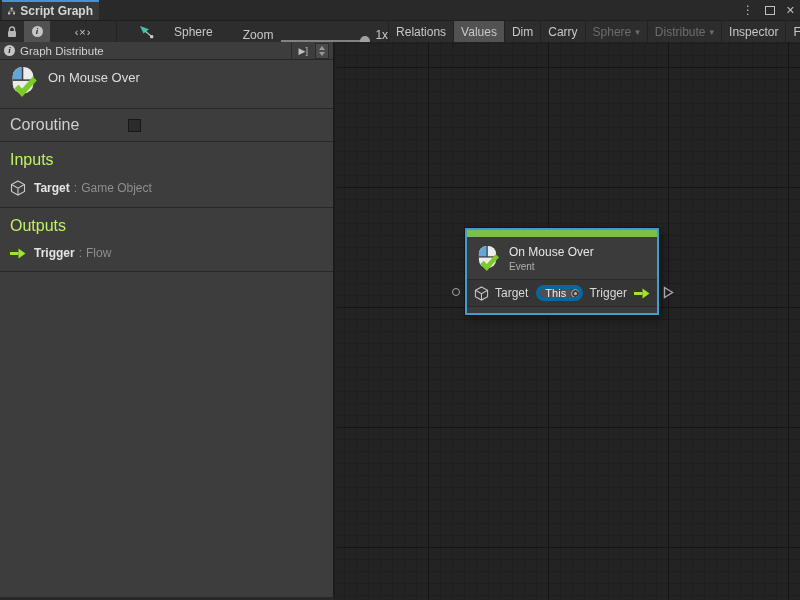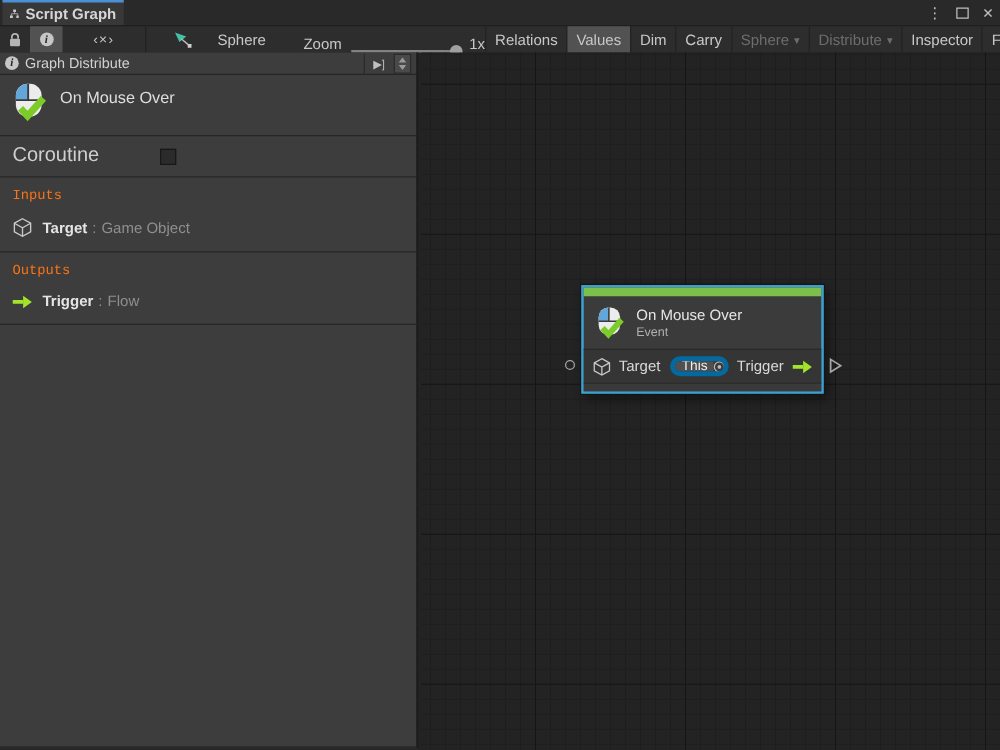--- a/index.html
+++ b/index.html
@@ -55,21 +55,21 @@
               border-top:4px solid #9a9a9a; }
 
   .sec { border-bottom:1px solid #272727; }
   .sec-event { height:49px; display:flex; gap:10px; padding:6px 8px; }
   .event-title { font-size:13px; color:#dedede; margin-top:4px; }
   .sec-coroutine { height:33px; display:flex; align-items:center; padding:0 10px;
                    font-size:16px; color:#cfcfcf; position:relative; }
   .checkbox { position:absolute; left:128px; width:13px; height:13px; background:#2b2b2b;
               border:1px solid #181818; }
   .sec-io { padding:9px 10px 11px; }
-  .io-header { font-size:11px; color:#f97316;font-family:Liberation Mono, monospace; }
+  .io-header { font-size:16px; color:#bef264; }
   .io-row { margin-top:11px; display:flex; align-items:center; font-size:12px; }
   .io-icon { margin-right:8px; display:flex; }
   .io-name { font-weight:bold; color:#e4e4e4; }
   .io-sep { color:#8f8f8f; margin:0 4px; }
   .io-type { color:#8f8f8f; }
   .inspector-filler { flex:1; }
 
   
   .canvas { position:absolute; left:337px; top:42px; right:0; bottom:0; background-color:#232323;
     background-image:

